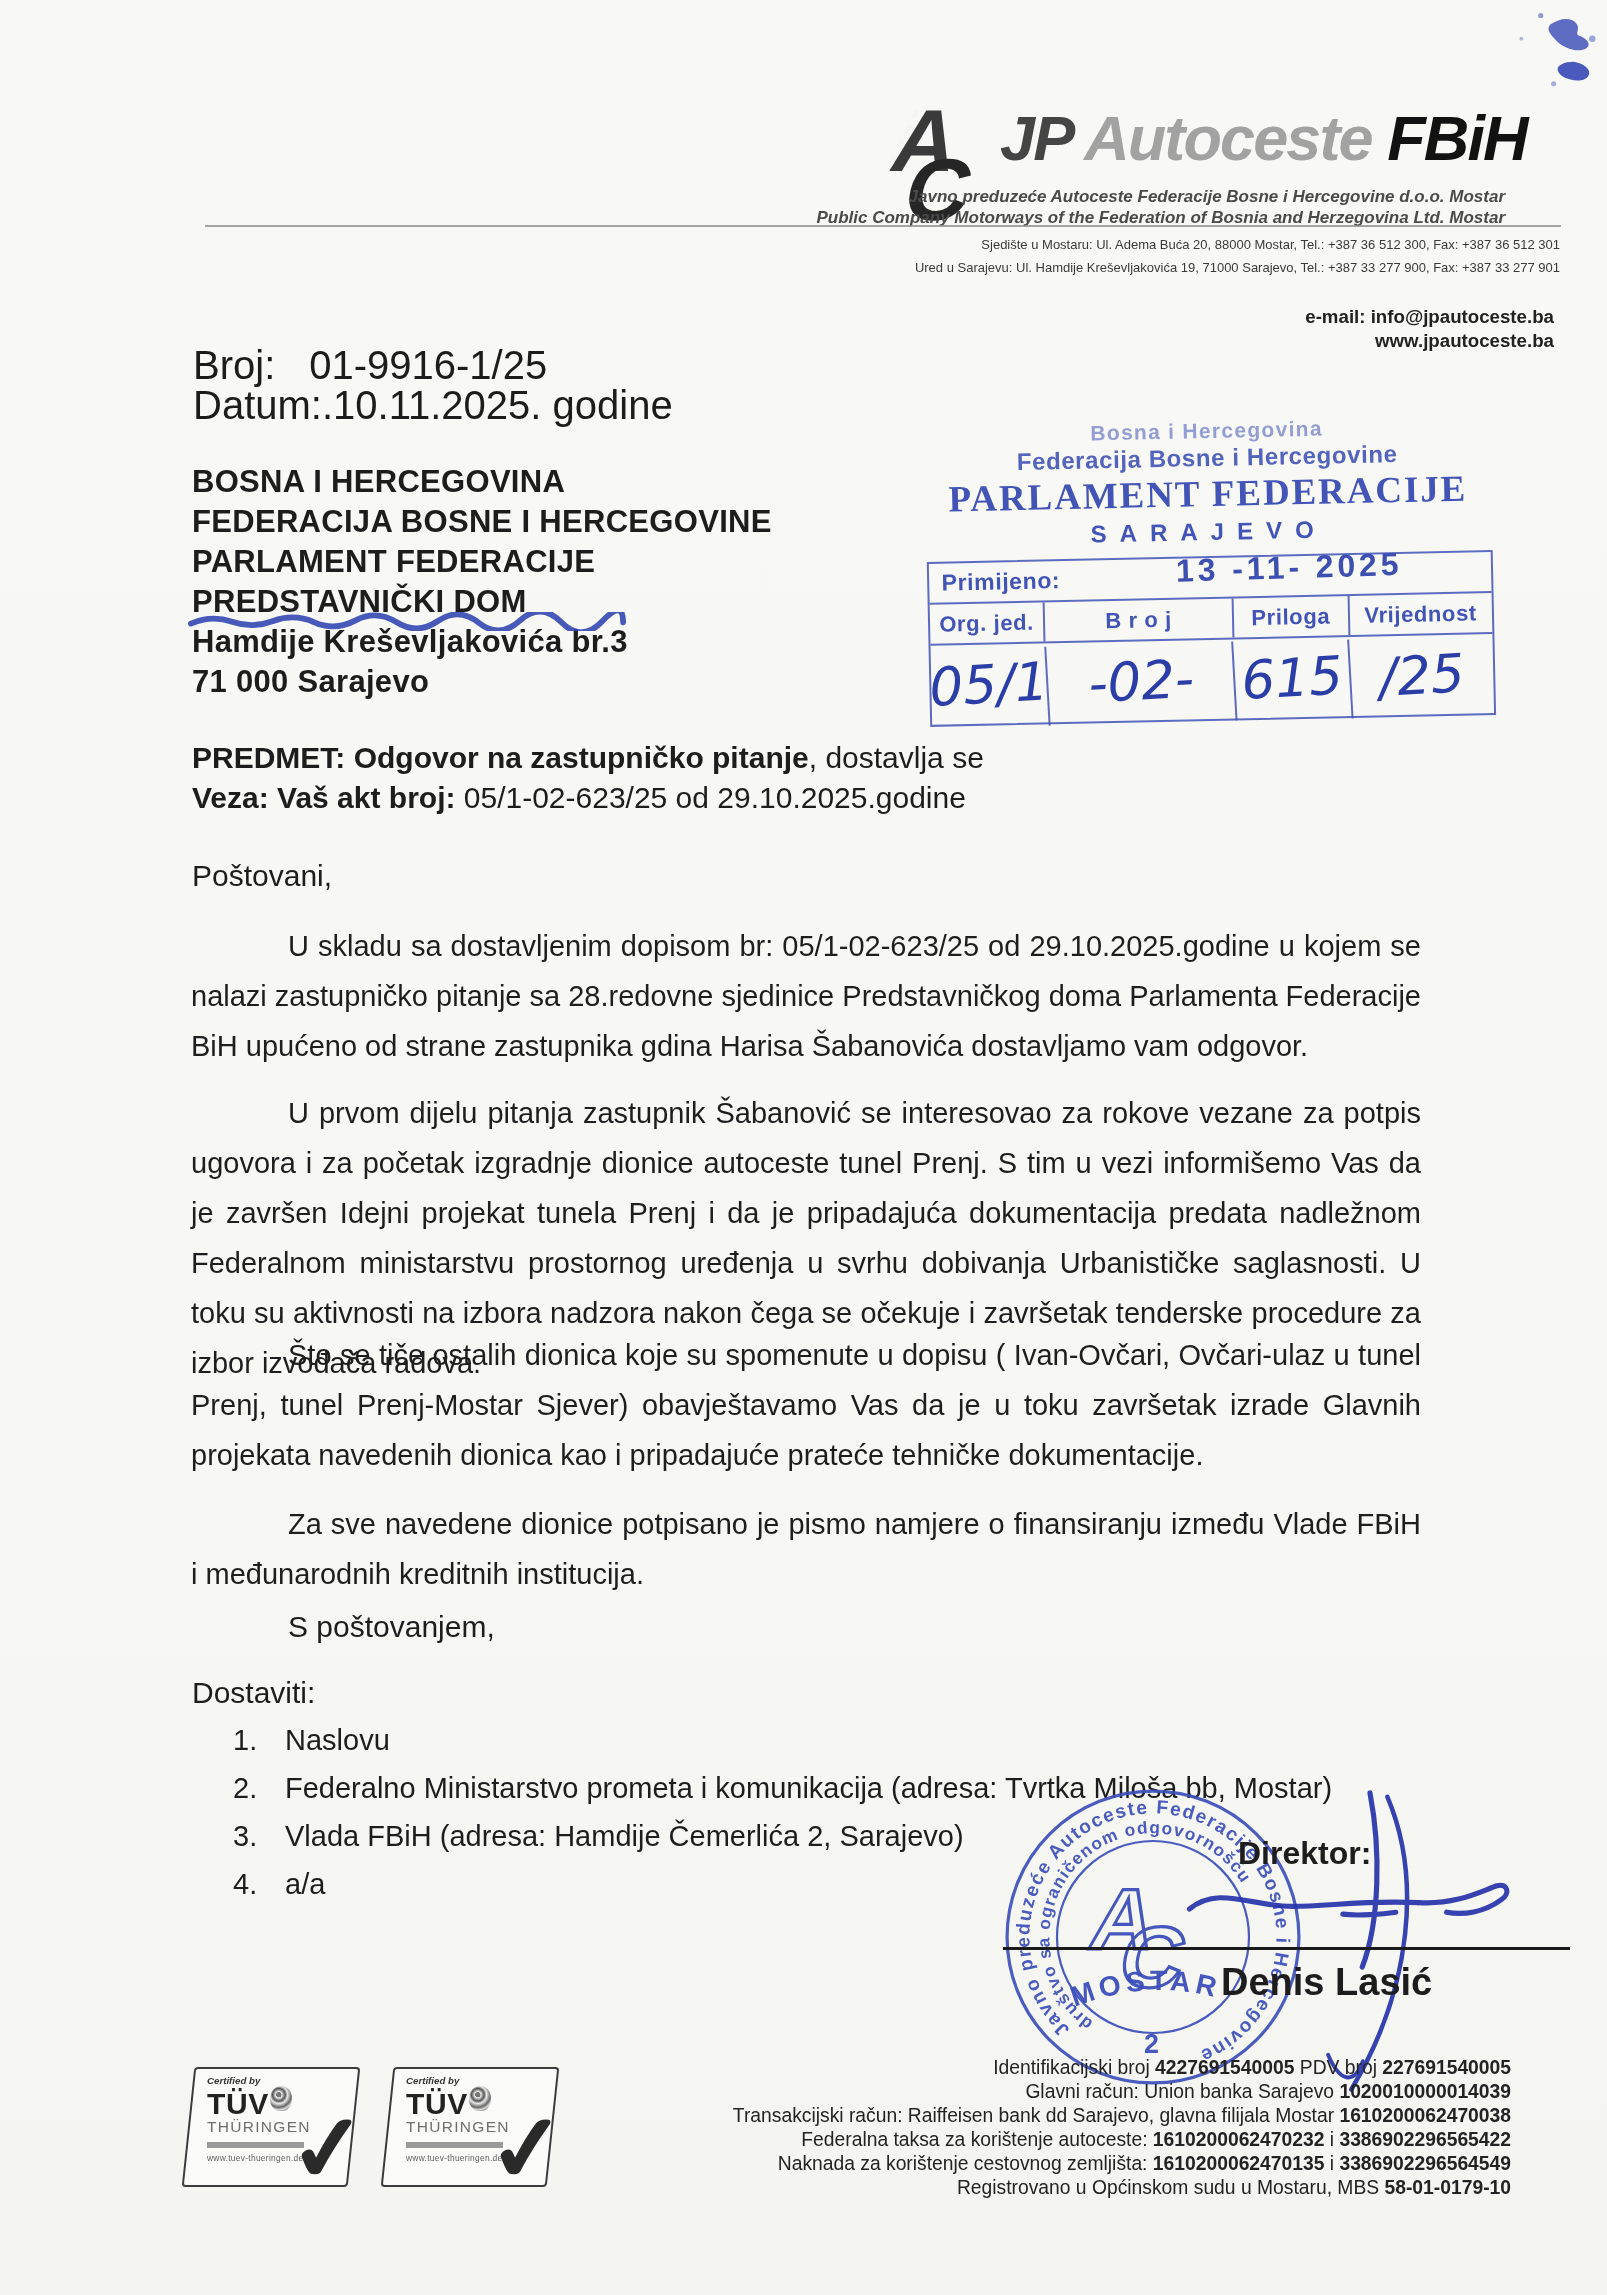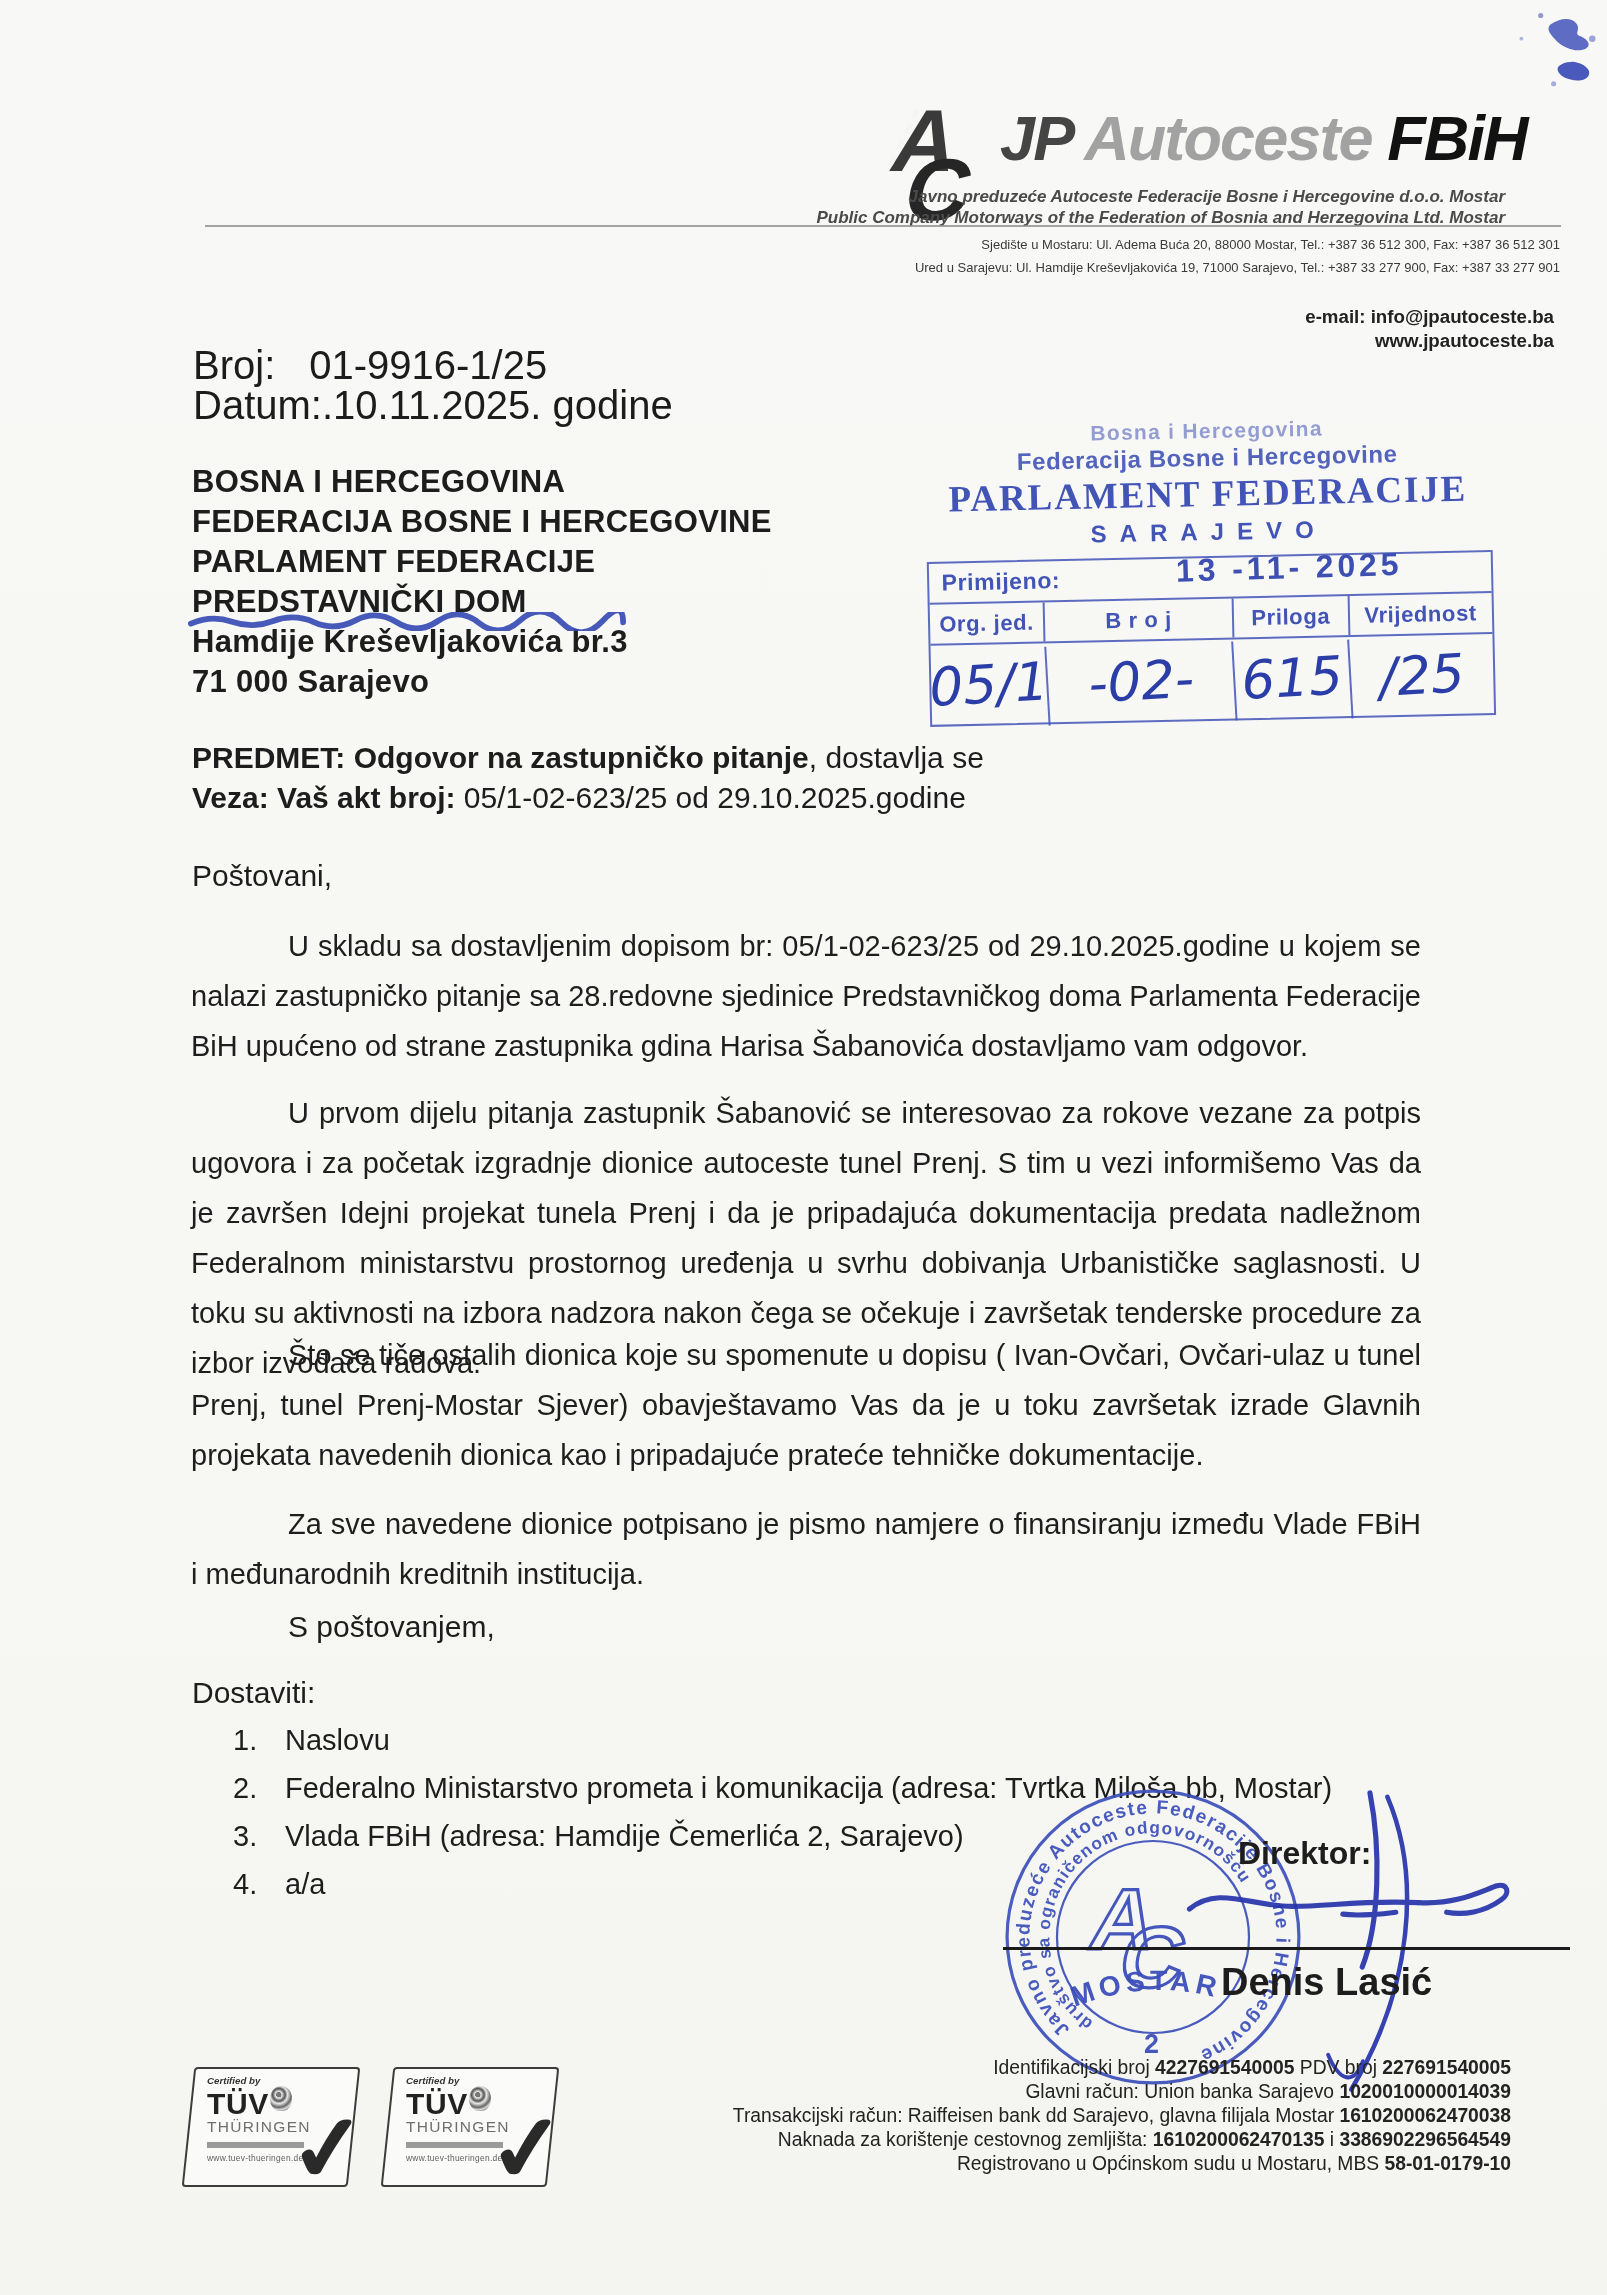--- a/index.html
+++ b/index.html
@@ -254,20 +254,23 @@
     <div class="f-line">
       <span>Identifikacijski broj </span><span class="b">4227691540005</span><span> PDV broj </span><span class="b">227691540005</span>
     </div>
     <div class="f-line">
       <span>Glavni račun: Union banka Sarajevo </span><span class="b">1020010000014039</span>
     </div>
     <div class="f-line">
       <span>Transakcijski račun: Raiffeisen bank dd Sarajevo, glavna filijala Mostar </span><span class="b">1610200062470038</span>
     </div>
     <div class="f-line">
+      <span>Federalna taksa za korištenje autoceste: </span><span class="b">1610200062470232</span><span> i </span><span class="b">3386902296565422</span>
+    </div>
+    <div class="f-line">
       <span>Naknada za korištenje cestovnog zemljišta: </span><span class="b">1610200062470135</span><span> i </span><span class="b">3386902296564549</span>
     </div>
     <div class="f-line">
       <span>Registrovano u Općinskom sudu u Mostaru, MBS </span><span class="b">58-01-0179-10</span>
     </div>
   </div>
 
 </div>
 
 

